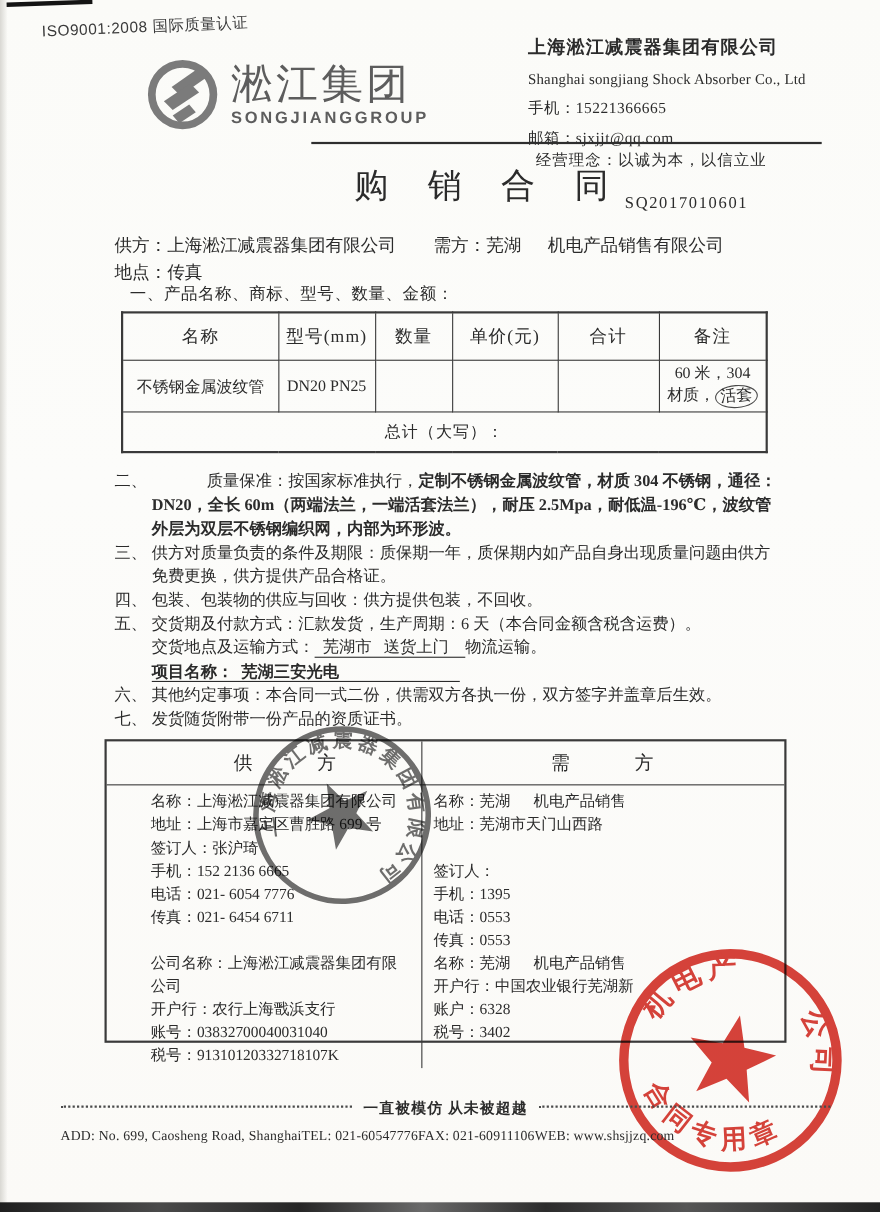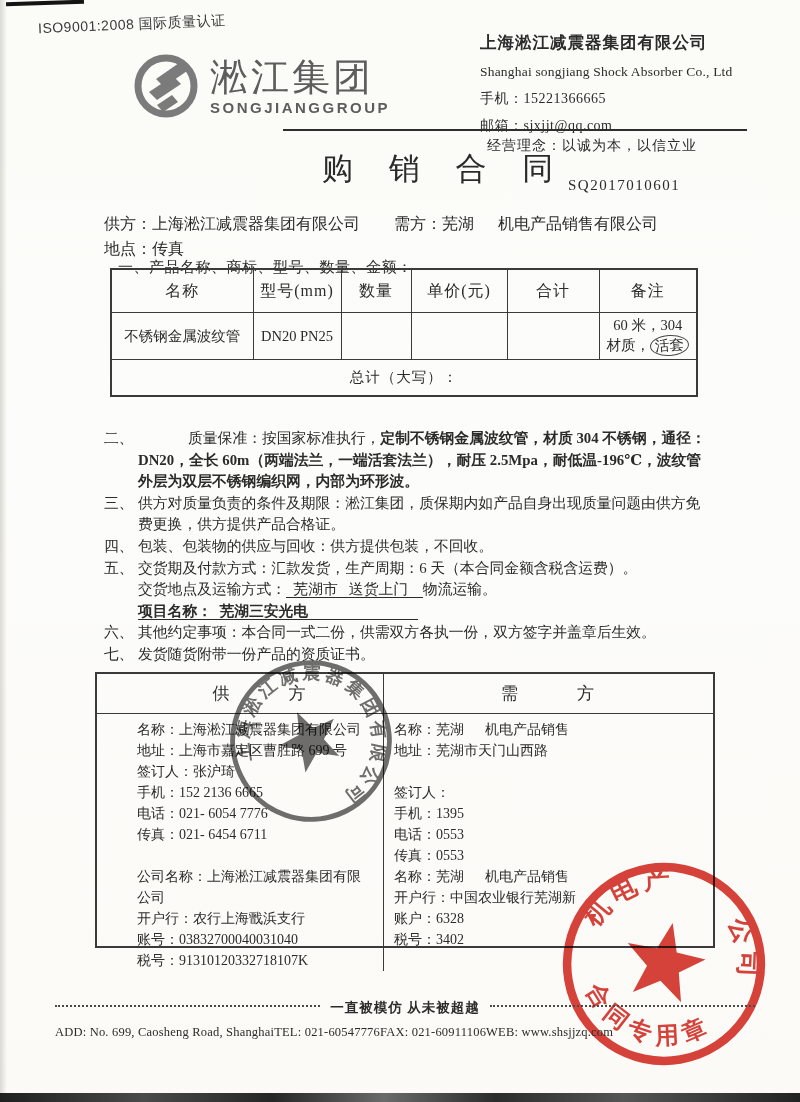--- a/index.html
+++ b/index.html
@@ -31,21 +31,21 @@
   .motto{position:absolute;top:137px;left:487px;font-size:14px;letter-spacing:1px;}
 
   .title{position:absolute;top:148px;left:322px;font-size:31px;letter-spacing:14px;white-space:pre;}
   .contract-no{position:absolute;top:177px;left:568px;font-size:15px;letter-spacing:1.5px;}
 
   .parties{position:absolute;top:211px;left:104px;width:620px;font-size:16px;line-height:25px;
            display:grid;grid-template-columns:290px 1fr;white-space:pre-wrap;}
 
   .sec1{position:absolute;top:258px;left:118px;font-size:15px;letter-spacing:.5px;}
 
-  table.product{position:absolute;top:268px;left:110px;width:586px;border-collapse:collapse;
+  table.product{position:absolute;top:283px;left:110px;width:586px;border-collapse:collapse;
            border:2px solid #3a3a3a;table-layout:fixed;padding-left:28px;}
   table.product th,table.product td{border:1.2px solid #3a3a3a;font-weight:normal;text-align:center;padding:0 4px;}
   table.product th{height:42px;font-size:16px;letter-spacing:1px;}
   table.product td{height:46px;font-size:14.5px;}
   td.remark{font-size:14px;line-height:19px;text-align:left;padding:2px 7px;white-space:pre-wrap;}
   .circled{display:inline-block;border:1.4px solid #4a4a4a;border-radius:50%;padding:0 4px;transform:rotate(-4deg);}
   td.total-cell-row{height:35px !important;text-align:left;padding-left:62px;font-size:16px;letter-spacing:1px;}
 
   .clauses{position:absolute;top:428px;left:104px;width:606px;font-size:14.8px;line-height:21.6px;}
   .clause{display:flex;}
@@ -153,21 +153,21 @@
   </tbody>
     </table>
 
   <div class="clauses">
     <div class="clause">
       <span class="cnum">二、</span>
       <span class="ctext indent1"><span>质量保准：按国家标准执行，</span><b class="cb">定制不锈钢金属波纹管，材质 304 不锈钢，通径：DN20，全长 60m（两端法兰，一端活套法兰），耐压 2.5Mpa，耐低温-196℃，波纹管外层为双层不锈钢编织网，内部为环形波。</b></span>
     </div>
     <div class="clause">
       <span class="cnum">三、</span>
-      <span class="ctext">供方对质量负责的条件及期限：淞江集团，质保期内如产品自身出现质量问题由供方免费更换，供方提供产品合格证。</span>
+      <span class="ctext">供方对质量负责的条件及期限：质保期一年，质保期内如产品自身出现质量问题由供方免费更换，供方提供产品合格证。</span>
     </div>
     <div class="clause">
       <span class="cnum">四、</span>
       <span class="ctext">包装、包装物的供应与回收：供方提供包装，不回收。</span>
     </div>
     <div class="clause">
       <span class="cnum">五、</span>
       <span class="ctext">交货期及付款方式：汇款发货，生产周期：6 天（本合同金额含税含运费）。</span>
     </div>
     <div class="sub">

